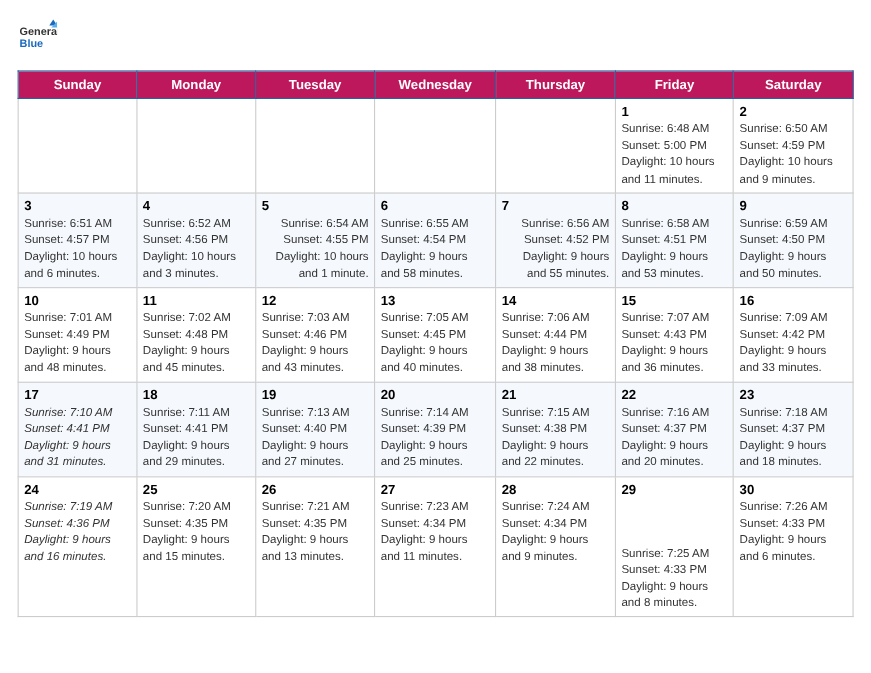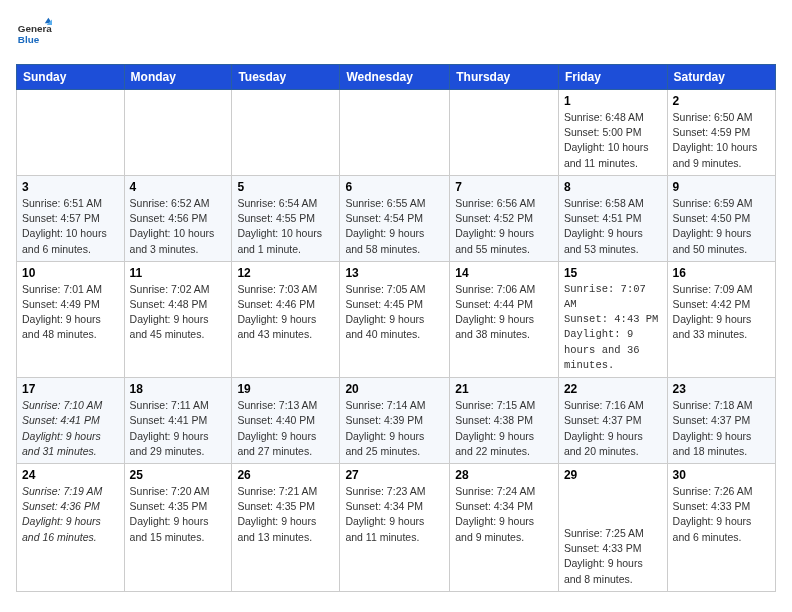--- a/index.html
+++ b/index.html
@@ -36,24 +36,24 @@
     .calendar-subtitle {
       font-size: 15px;
       color: #444;
     }
     table {
       width: 100%;
       border-collapse: collapse;
       font-size: 10.5px;
     }
     thead th {
-      background-color: #1d4ed8;
+      background-color: #be185d;
       color: #fff;
       padding: 5px 6px;
-      text-align: left;
+      text-align: center;
       font-size: 12px;
       font-weight: bold;
       border: 1px solid #2a5fa0;
     }
     tbody td {
       border: 1px solid #ccc;
       vertical-align: top;
       padding: 4px 5px;
       height: 80px;
       width: 113px;
@@ -130,33 +130,33 @@
 Daylight: 10 hours and 6 minutes.</div>
         </td>
         <td>
           <span class="day-num">4</span>
           <div class="day-info" style="white-space: pre-line;">Sunrise: 6:52 AM
 Sunset: 4:56 PM
 Daylight: 10 hours and 3 minutes.</div>
         </td>
         <td>
           <span class="day-num">5</span>
-          <div class="day-info" style="white-space: pre-line;">Sunrise: 6:54 AM
+          <div class="day-info" style="white-space: pre-line; text-align: right;">Sunrise: 6:54 AM
 Sunset: 4:55 PM
 Daylight: 10 hours and 1 minute.</div>
         </td>
         <td>
           <span class="day-num">6</span>
           <div class="day-info" style="white-space: pre-line;">Sunrise: 6:55 AM
 Sunset: 4:54 PM
 Daylight: 9 hours and 58 minutes.</div>
         </td>
         <td>
           <span class="day-num">7</span>
-          <div class="day-info" style="white-space: pre-line;">Sunrise: 6:56 AM
+          <div class="day-info" style="white-space: pre-line; text-align: right;">Sunrise: 6:56 AM
 Sunset: 4:52 PM
 Daylight: 9 hours and 55 minutes.</div>
         </td>
         <td>
           <span class="day-num">8</span>
           <div class="day-info" style="white-space: pre-line;">Sunrise: 6:58 AM
 Sunset: 4:51 PM
 Daylight: 9 hours and 53 minutes.</div>
         </td>
         <td>
@@ -192,21 +192,21 @@
 Daylight: 9 hours and 40 minutes.</div>
         </td>
         <td>
           <span class="day-num">14</span>
           <div class="day-info" style="white-space: pre-line;">Sunrise: 7:06 AM
 Sunset: 4:44 PM
 Daylight: 9 hours and 38 minutes.</div>
         </td>
         <td>
           <span class="day-num">15</span>
-          <div class="day-info" style="white-space: pre-line; font-family: Liberation Mono, monospace;">Sunrise: 7:07 AM
+          <div class="day-info" style="white-space: pre-line;">Sunrise: 7:07 AM
 Sunset: 4:43 PM
 Daylight: 9 hours and 36 minutes.</div>
         </td>
         <td>
           <span class="day-num">16</span>
           <div class="day-info" style="white-space: pre-line;">Sunrise: 7:09 AM
 Sunset: 4:42 PM
 Daylight: 9 hours and 33 minutes.</div>
         </td>
       </tr>

